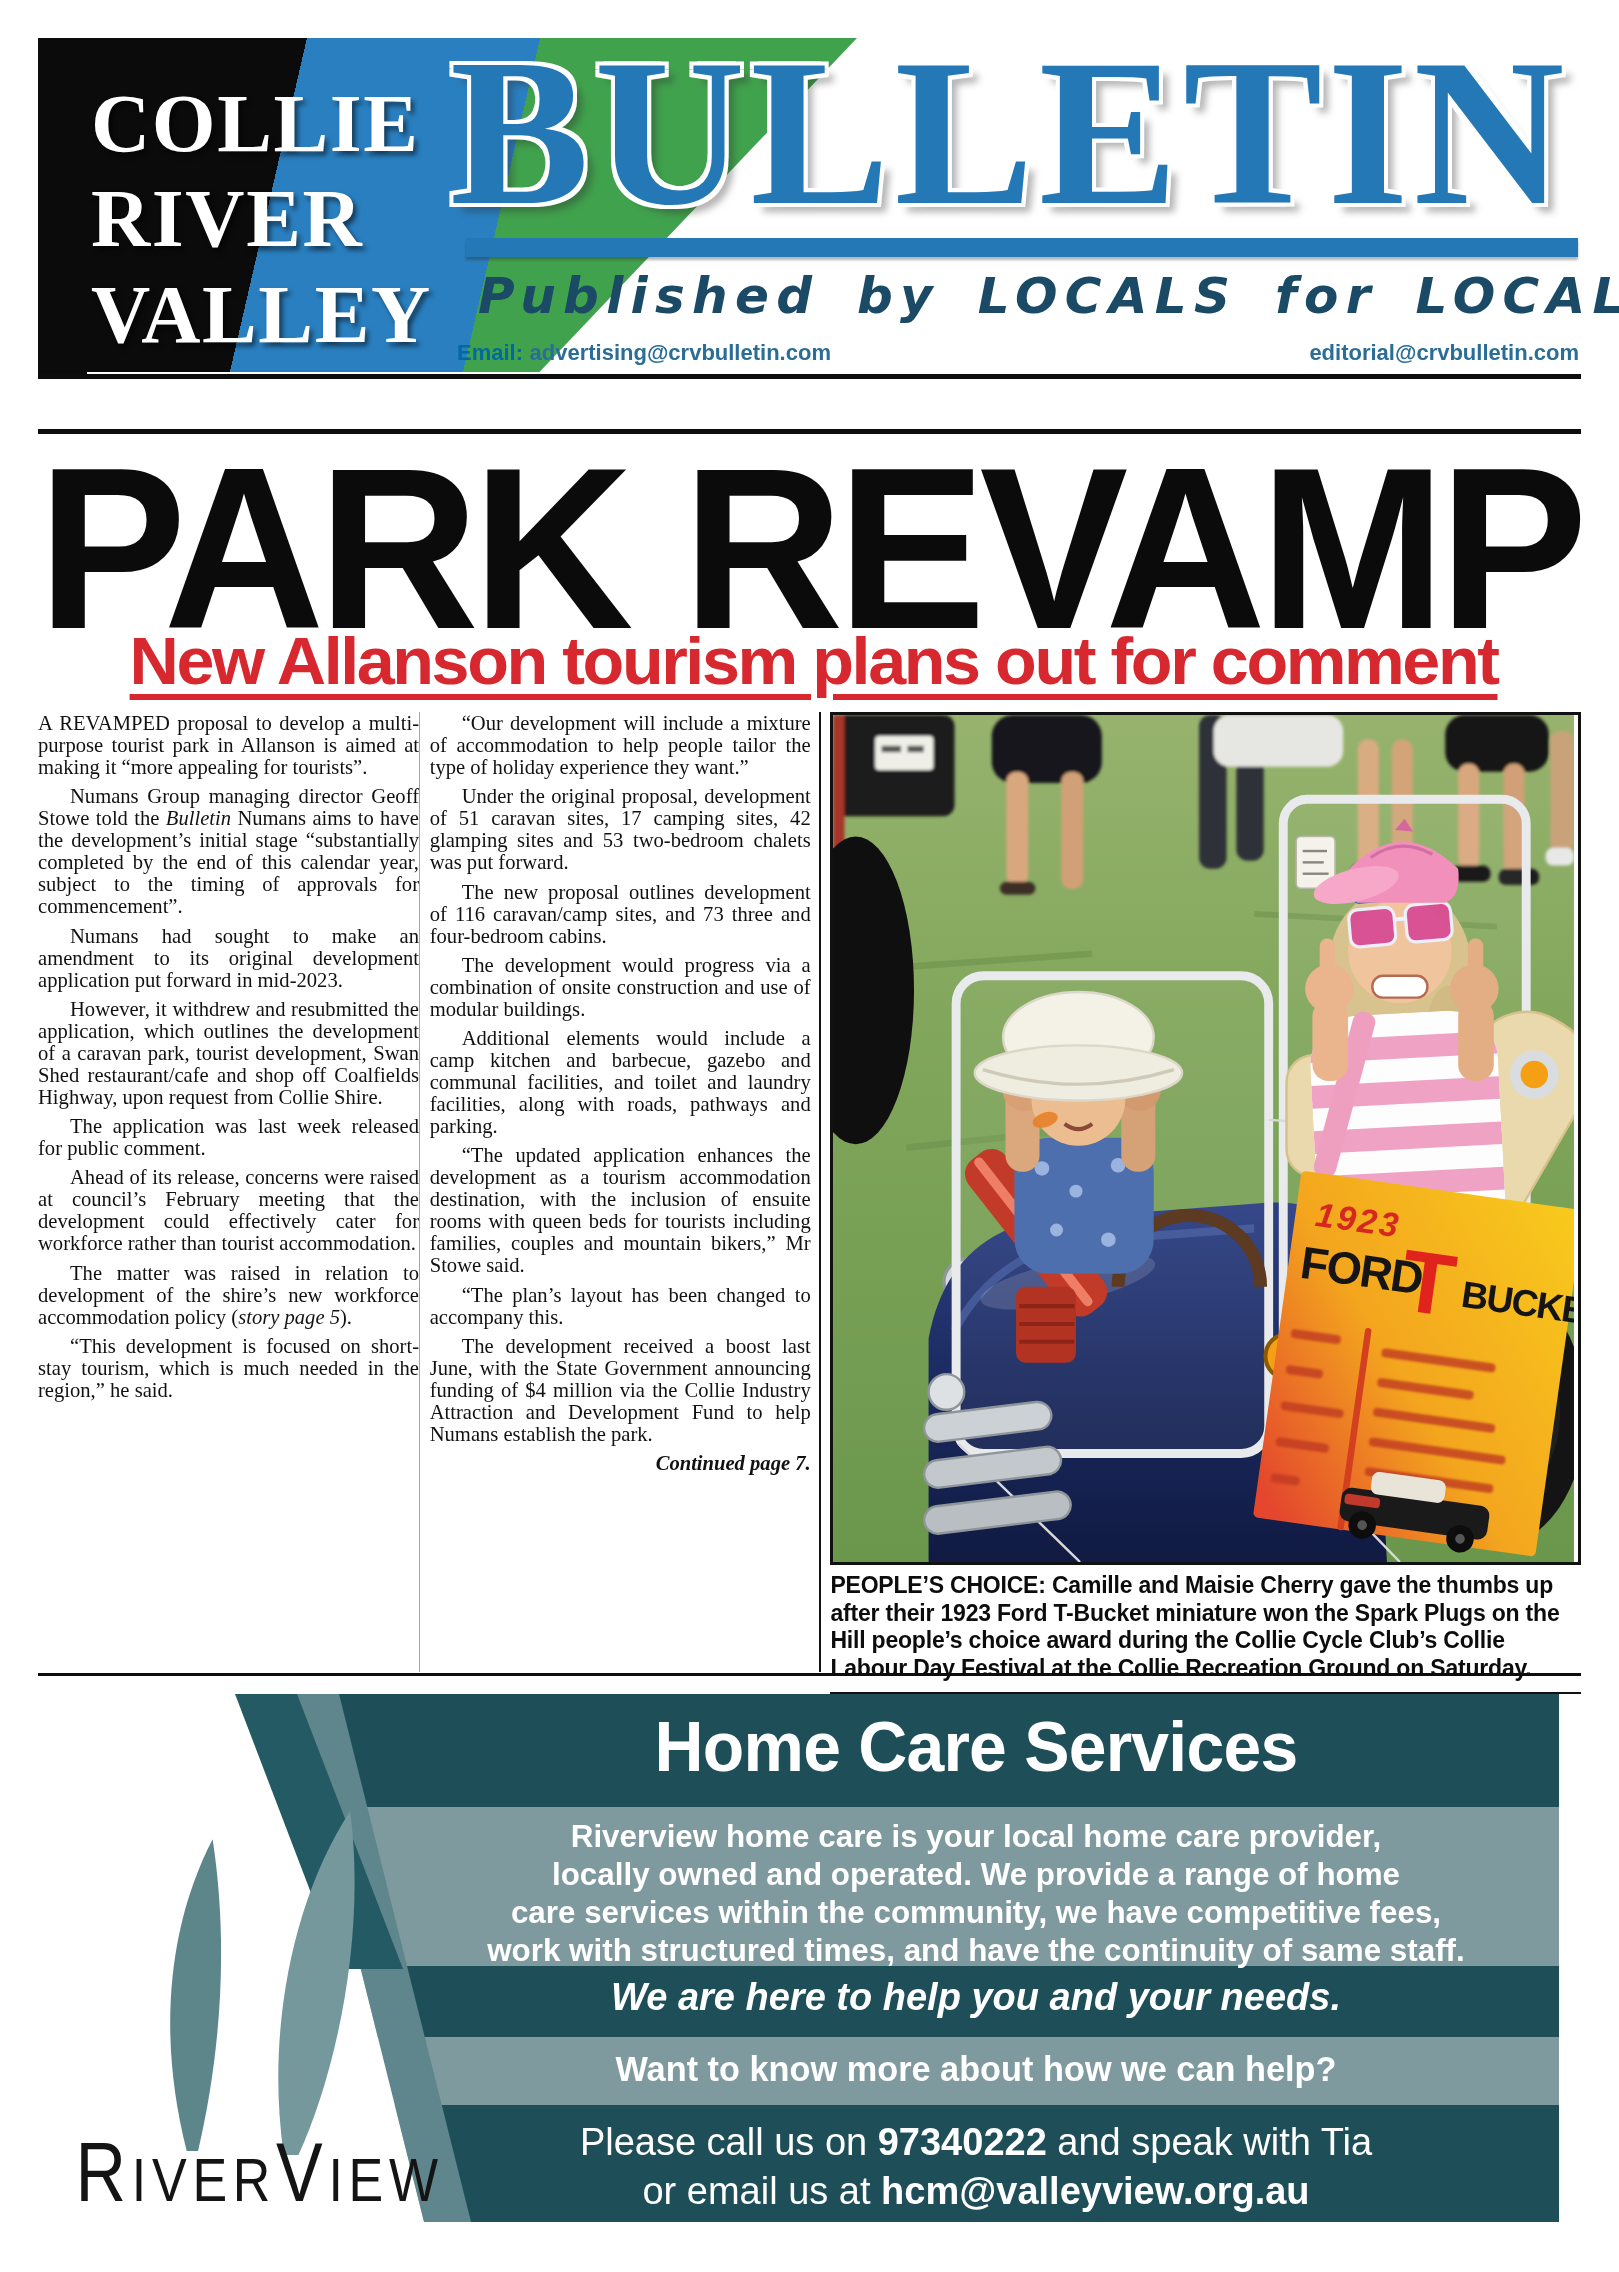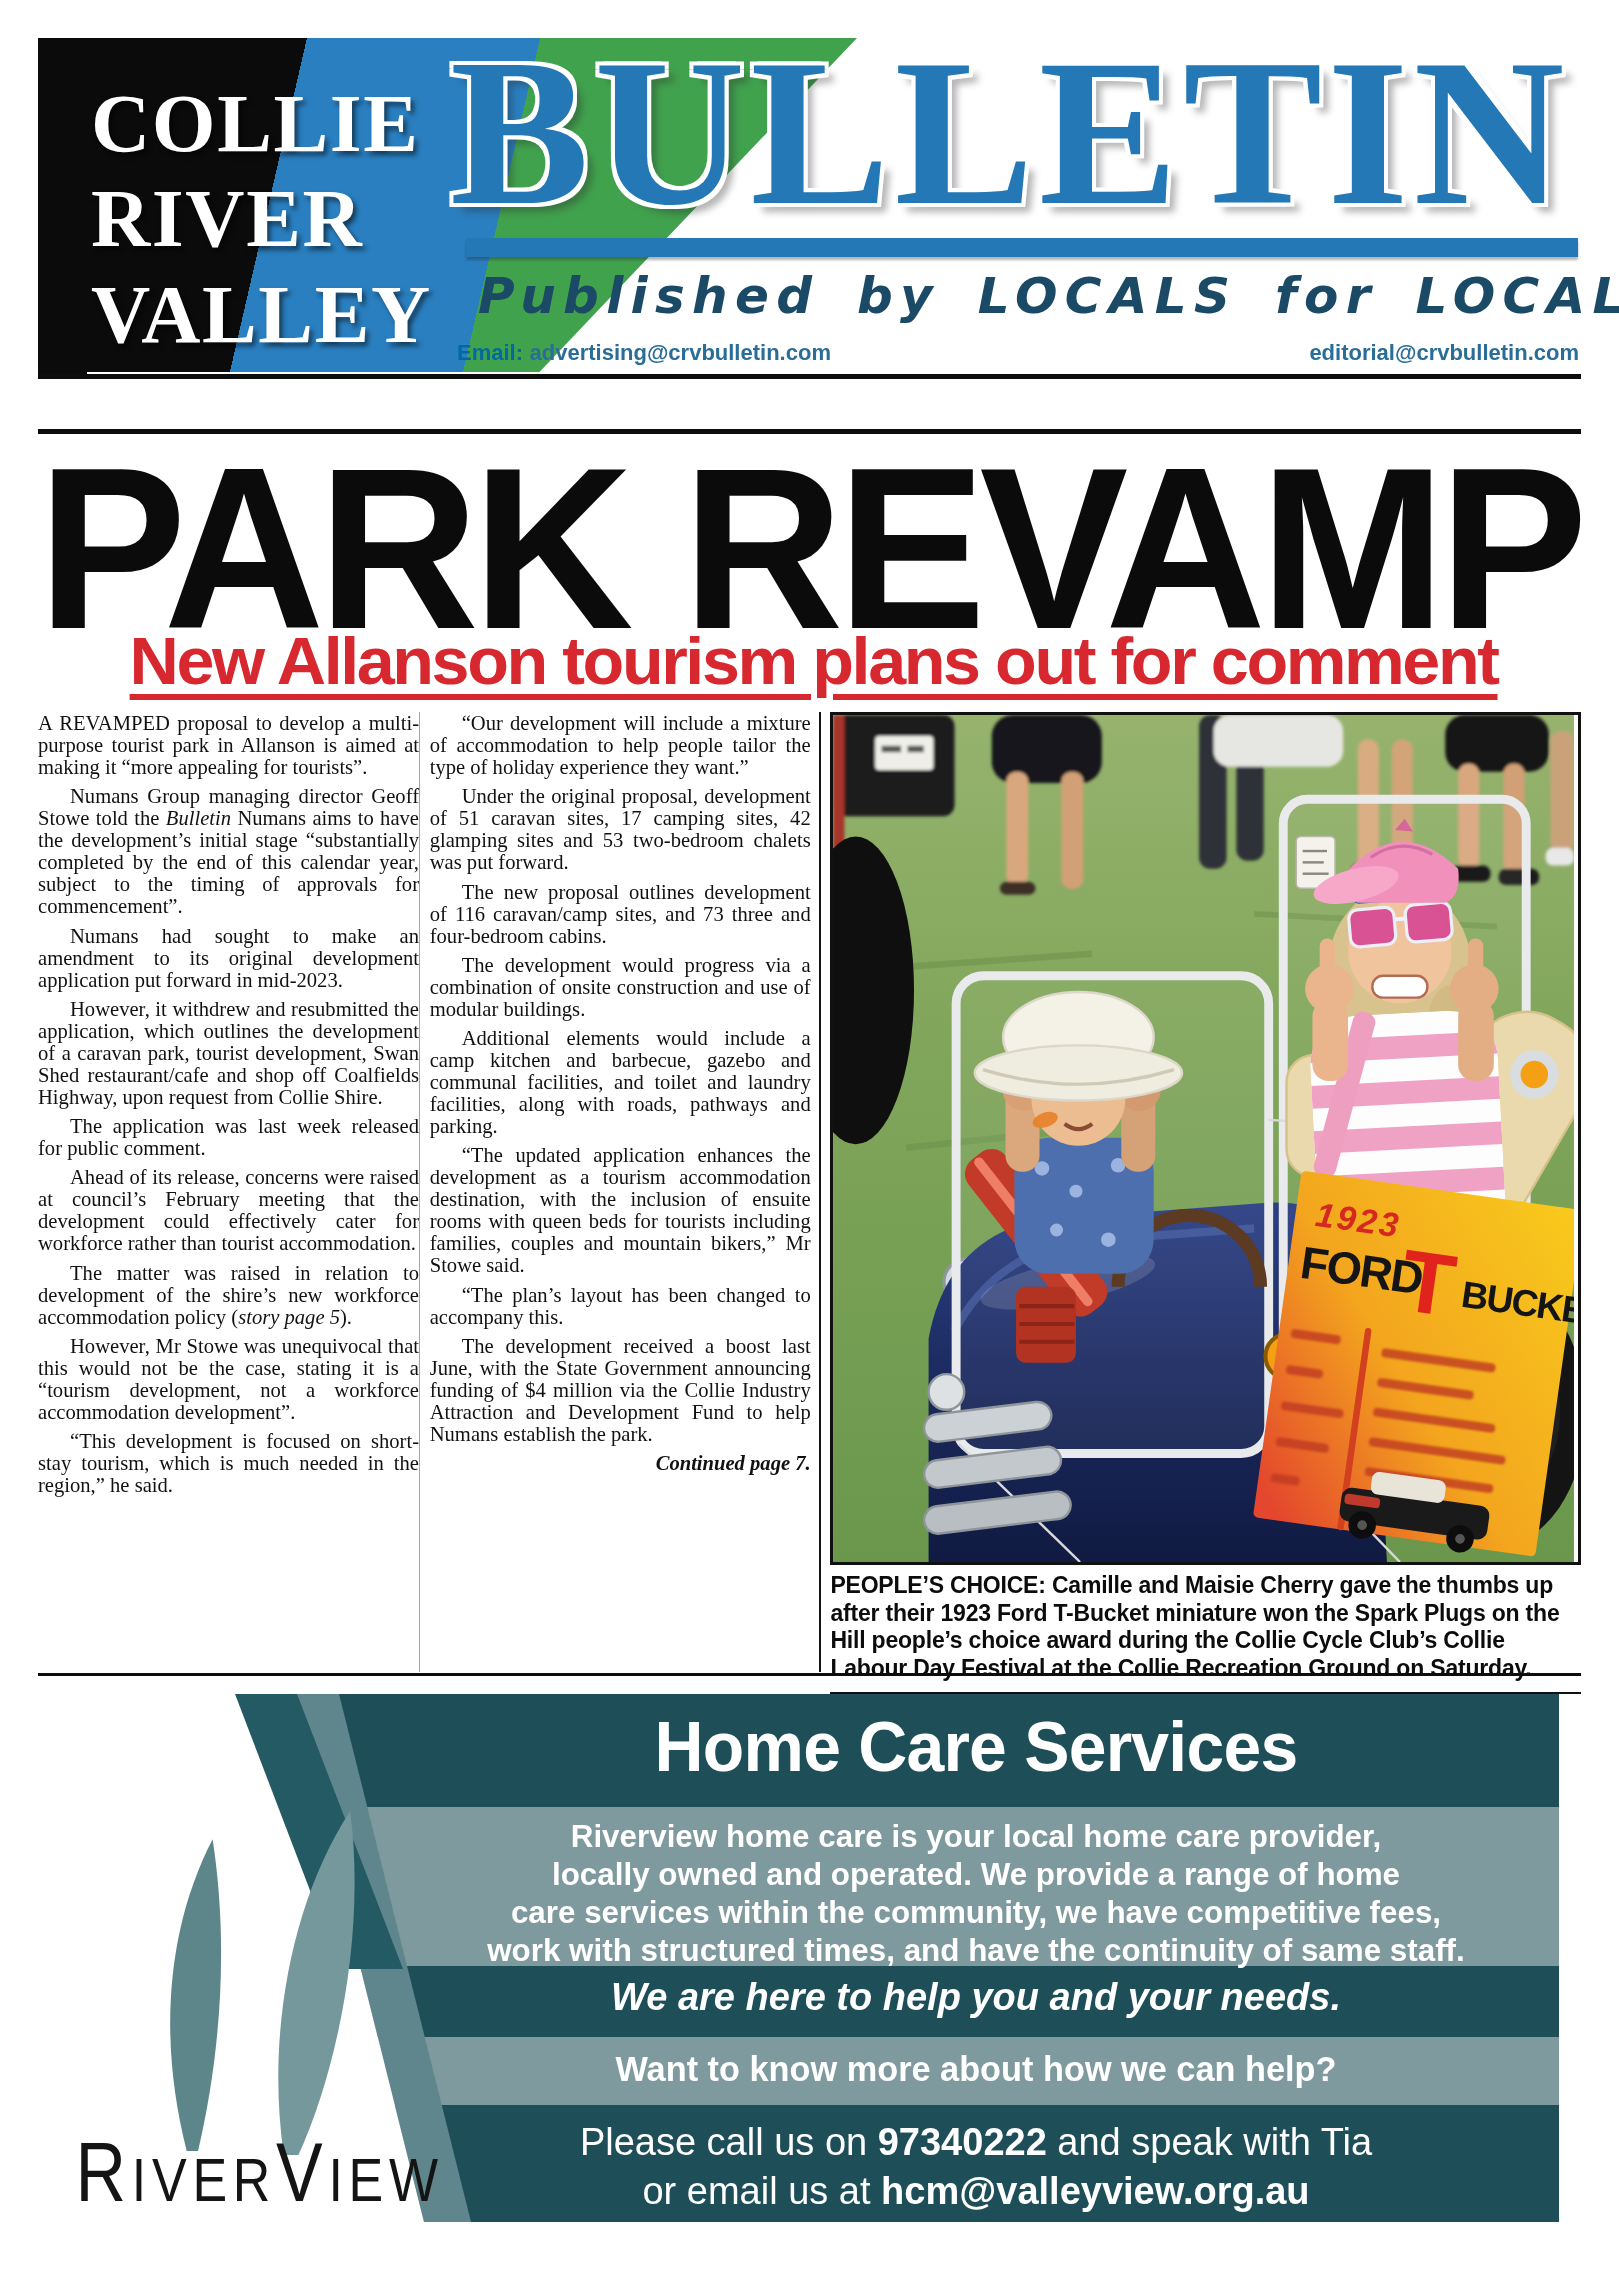--- a/index.html
+++ b/index.html
@@ -119,21 +119,20 @@
 
   <main class="body-area">
     <div class="col col1" id="col1">
         <p class="noindent"><span>A REVAMPED proposal to develop a multi-purpose tourist park in Allanson is aimed at making it “more appealing for tourists”.</span></p>
         <p><span>Numans Group managing director Geoff Stowe told the </span><span class="it">Bulletin</span><span> Numans aims to have the development’s initial stage “substantially completed by the end of this calendar year, subject to the timing of approvals for commencement”.</span></p>
         <p><span>Numans had sought to make an amendment to its original development application put forward in mid-2023.</span></p>
         <p><span>However, it withdrew and resubmitted the application, which outlines the development of a caravan park, tourist development, Swan Shed restaurant/cafe and shop off Coalfields Highway, upon request from Collie Shire.</span></p>
         <p><span>The application was last week released for public comment.</span></p>
         <p><span>Ahead of its release, concerns were raised at council’s February meeting that the development could effectively cater for workforce rather than tourist accommodation.</span></p>
         <p><span>The matter was raised in relation to development of the shire’s new workforce accommodation policy (</span><span class="it">story page 5</span><span>).</span></p>
-        <p><span>However, Mr Stowe was unequivocal that this would not be the case, stating it is a “tourism development, not a workforce accommodation development”.</span></p>
         <p><span>“This development is focused on short-stay tourism, which is much needed in the region,” he said.</span></p>
       </div>
     <div class="col col2" id="col2">
         <p><span>“Our development will include a mixture of accommodation to help people tailor the type of holiday experience they want.”</span></p>
         <p><span>Under the original proposal, development of 51 caravan sites, 17 camping sites, 42 glamping sites and 53 two-bedroom chalets was put forward.</span></p>
         <p><span>The new proposal outlines development of 116 caravan/camp sites, and 73 three and four-bedroom cabins.</span></p>
         <p><span>The development would progress via a combination of onsite construction and use of modular buildings.</span></p>
         <p><span>Additional elements would include a camp kitchen and barbecue, gazebo and communal facilities, and toilet and laundry facilities, along with roads, pathways and parking.</span></p>
         <p><span>“The updated application enhances the development as a tourism accommodation destination, with the inclusion of ensuite rooms with queen beds for tourists including families, couples and mountain bikers,” Mr Stowe said.</span></p>
         <p><span>“The plan’s layout has been changed to accompany this.</span></p>

